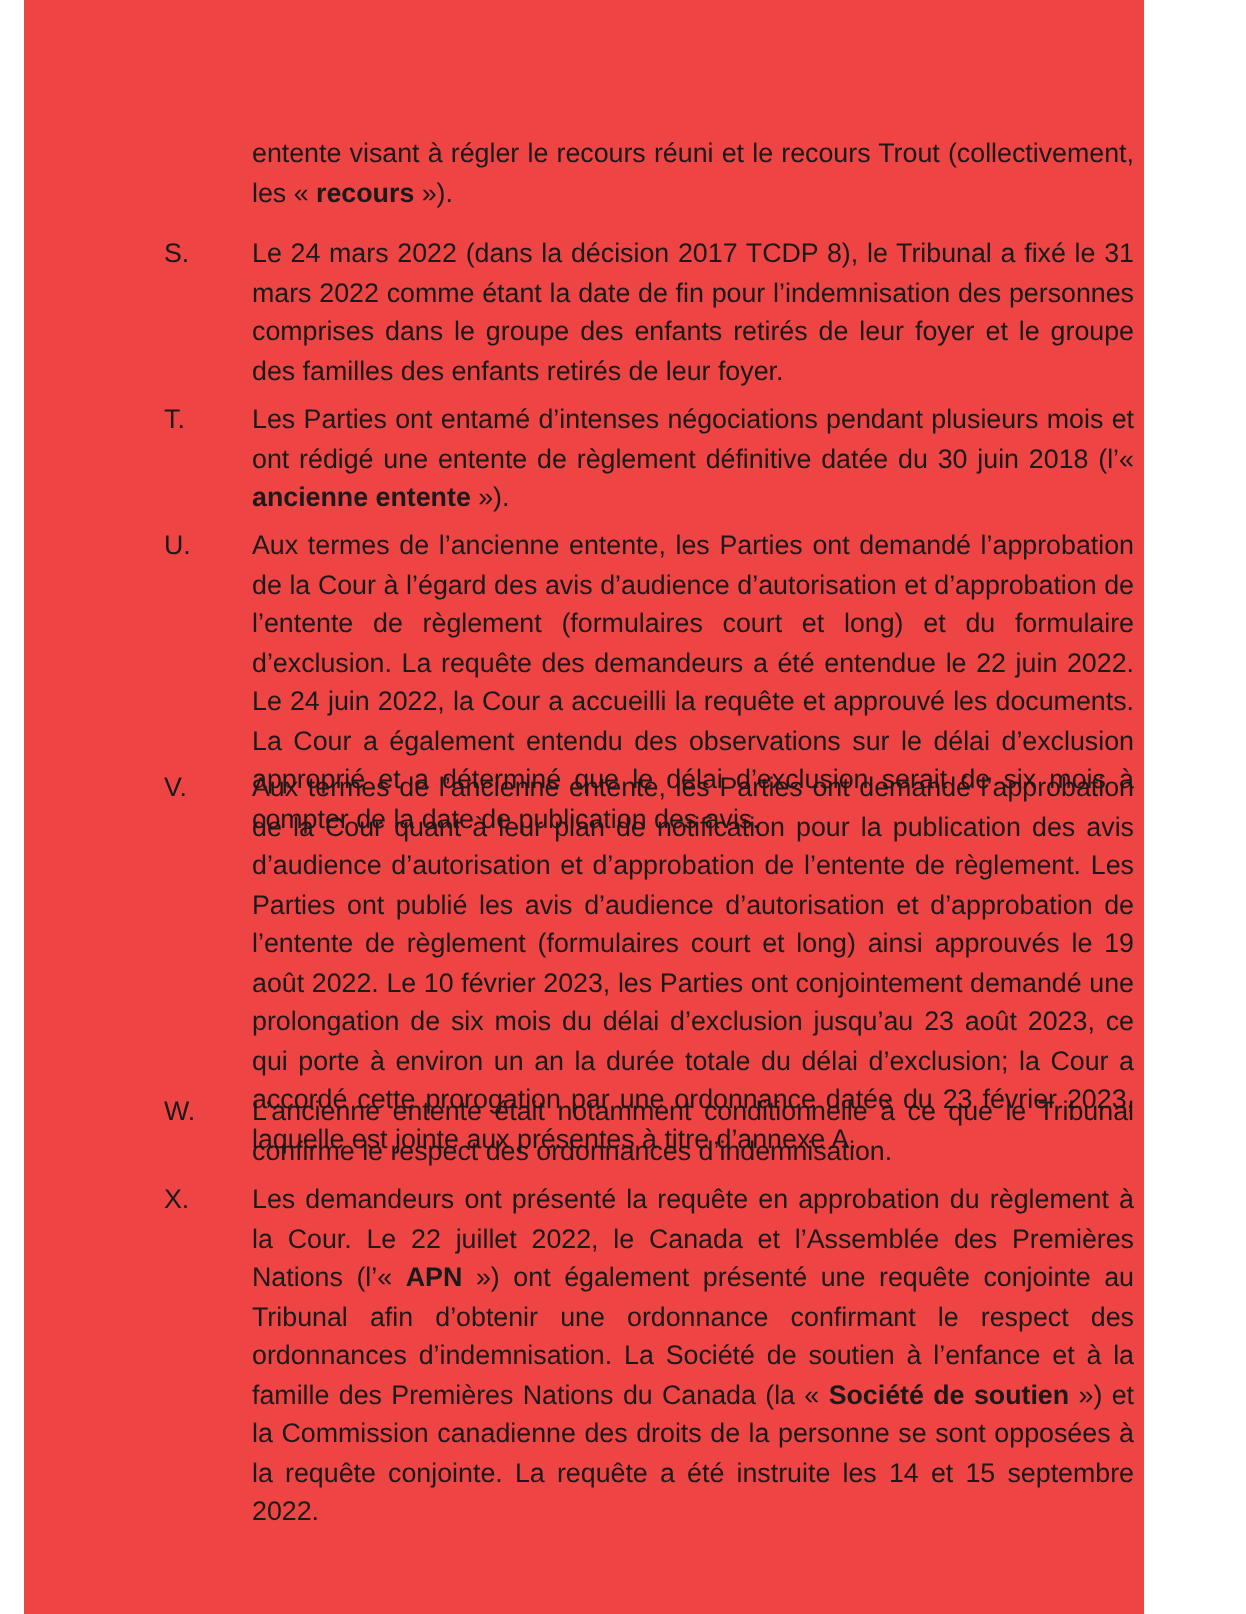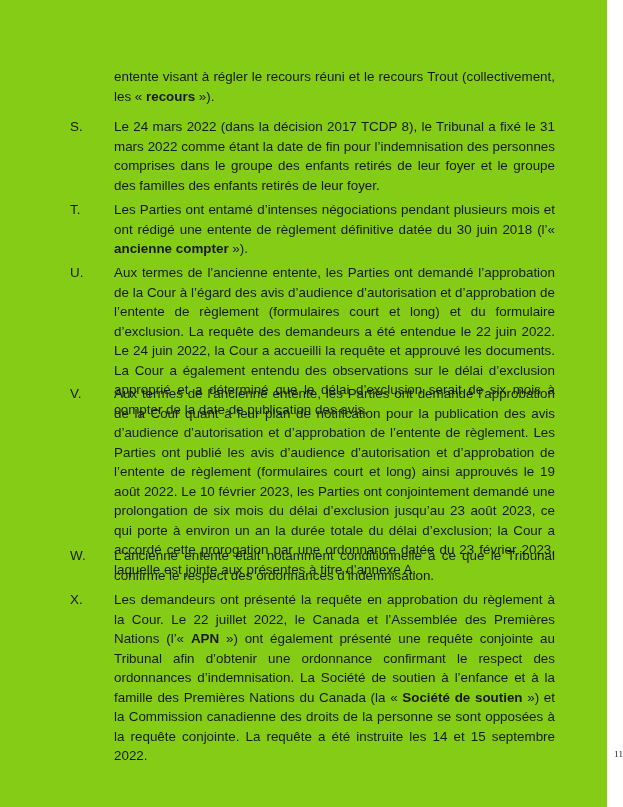--- a/index.html
+++ b/index.html
@@ -1,18 +1,18 @@
 <!DOCTYPE html>
 <html><head>
 <meta charset="utf-8">
 <style>
   html, body { margin: 0; padding: 0; background: #ffffff; }
   body { width: 623px; height: 807px; position: relative; overflow: hidden;
          font-family: "Liberation Sans", sans-serif; color: #1a1a1a; }
-  .page { position: absolute; left: 0; top: 0; width: 607px; height: 807px; background: #84cc16; }
+  .page { position: absolute; left: 12px; top: 0; width: 560px; height: 807px; background: #ef4444; }
   .para { position: absolute; left: 70px; width: 485px; }
   .label { position: absolute; left: 0; top: 0; font-size: 13.4px; line-height: 19.5px; }
   .text { position: absolute; left: 44px; width: 441px; font-size: 13.4px; line-height: 19.5px;
           text-align: justify; hyphens: none; }
   b { font-weight: bold; }
   .pagenum { position: absolute; top: 749px; left: 0; width: 623px; text-align: right;
              font-size: 9px; color: #222; font-family: Liberation Serif, serif; }
 </style>
 </head>
 <body>
@@ -23,21 +23,21 @@
     <div class="text"><span>entente visant à régler le recours réuni et le recours Trout (collectivement, les « </span><b>recours</b><span> »).</span></div>
   </div>
 
   <div class="para" style="top:117px;">
     <div class="label">S.</div>
     <div class="text"><span>Le 24 mars 2022 (dans la décision 2017 TCDP 8), le Tribunal a fixé le 31 mars 2022 comme étant la date de fin pour l’indemnisation des personnes comprises dans le groupe des enfants retirés de leur foyer et le groupe des familles des enfants retirés de leur foyer.</span></div>
   </div>
 
   <div class="para" style="top:200px;">
     <div class="label">T.</div>
-    <div class="text"><span>Les Parties ont entamé d’intenses négociations pendant plusieurs mois et ont rédigé une entente de règlement définitive datée du 30 juin 2018 (l’« </span><b>ancienne compter</b><span> »).</span></div>
+    <div class="text"><span>Les Parties ont entamé d’intenses négociations pendant plusieurs mois et ont rédigé une entente de règlement définitive datée du 30 juin 2018 (l’« </span><b>ancienne entente</b><span> »).</span></div>
   </div>
 
   <div class="para" style="top:263px;">
     <div class="label">U.</div>
     <div class="text"><span>Aux termes de l’ancienne entente, les Parties ont demandé l’approbation de la Cour à l’égard des avis d’audience d’autorisation et d’approbation de l’entente de règlement (formulaires court et long) et du formulaire d’exclusion. La requête des demandeurs a été entendue le 22 juin 2022. Le 24 juin 2022, la Cour a accueilli la requête et approuvé les documents. La Cour a également entendu des observations sur le délai d’exclusion approprié et a déterminé que le délai d’exclusion serait de six mois à compter de la date de publication des avis.</span></div>
   </div>
 
   <div class="para" style="top:384px;">
     <div class="label">V.</div>
     <div class="text"><span>Aux termes de l’ancienne entente, les Parties ont demandé l’approbation de la Cour quant à leur plan de notification pour la publication des avis d’audience d’autorisation et d’approbation de l’entente de règlement. Les Parties ont publié les avis d’audience d’autorisation et d’approbation de l’entente de règlement (formulaires court et long) ainsi approuvés le 19 août 2022. Le 10 février 2023, les Parties ont conjointement demandé une prolongation de six mois du délai d’exclusion jusqu’au 23 août 2023, ce qui porte à environ un an la durée totale du délai d’exclusion; la Cour a accordé cette prorogation par une ordonnance datée du 23 février 2023, laquelle est jointe aux présentes à titre d’annexe A.</span></div>

